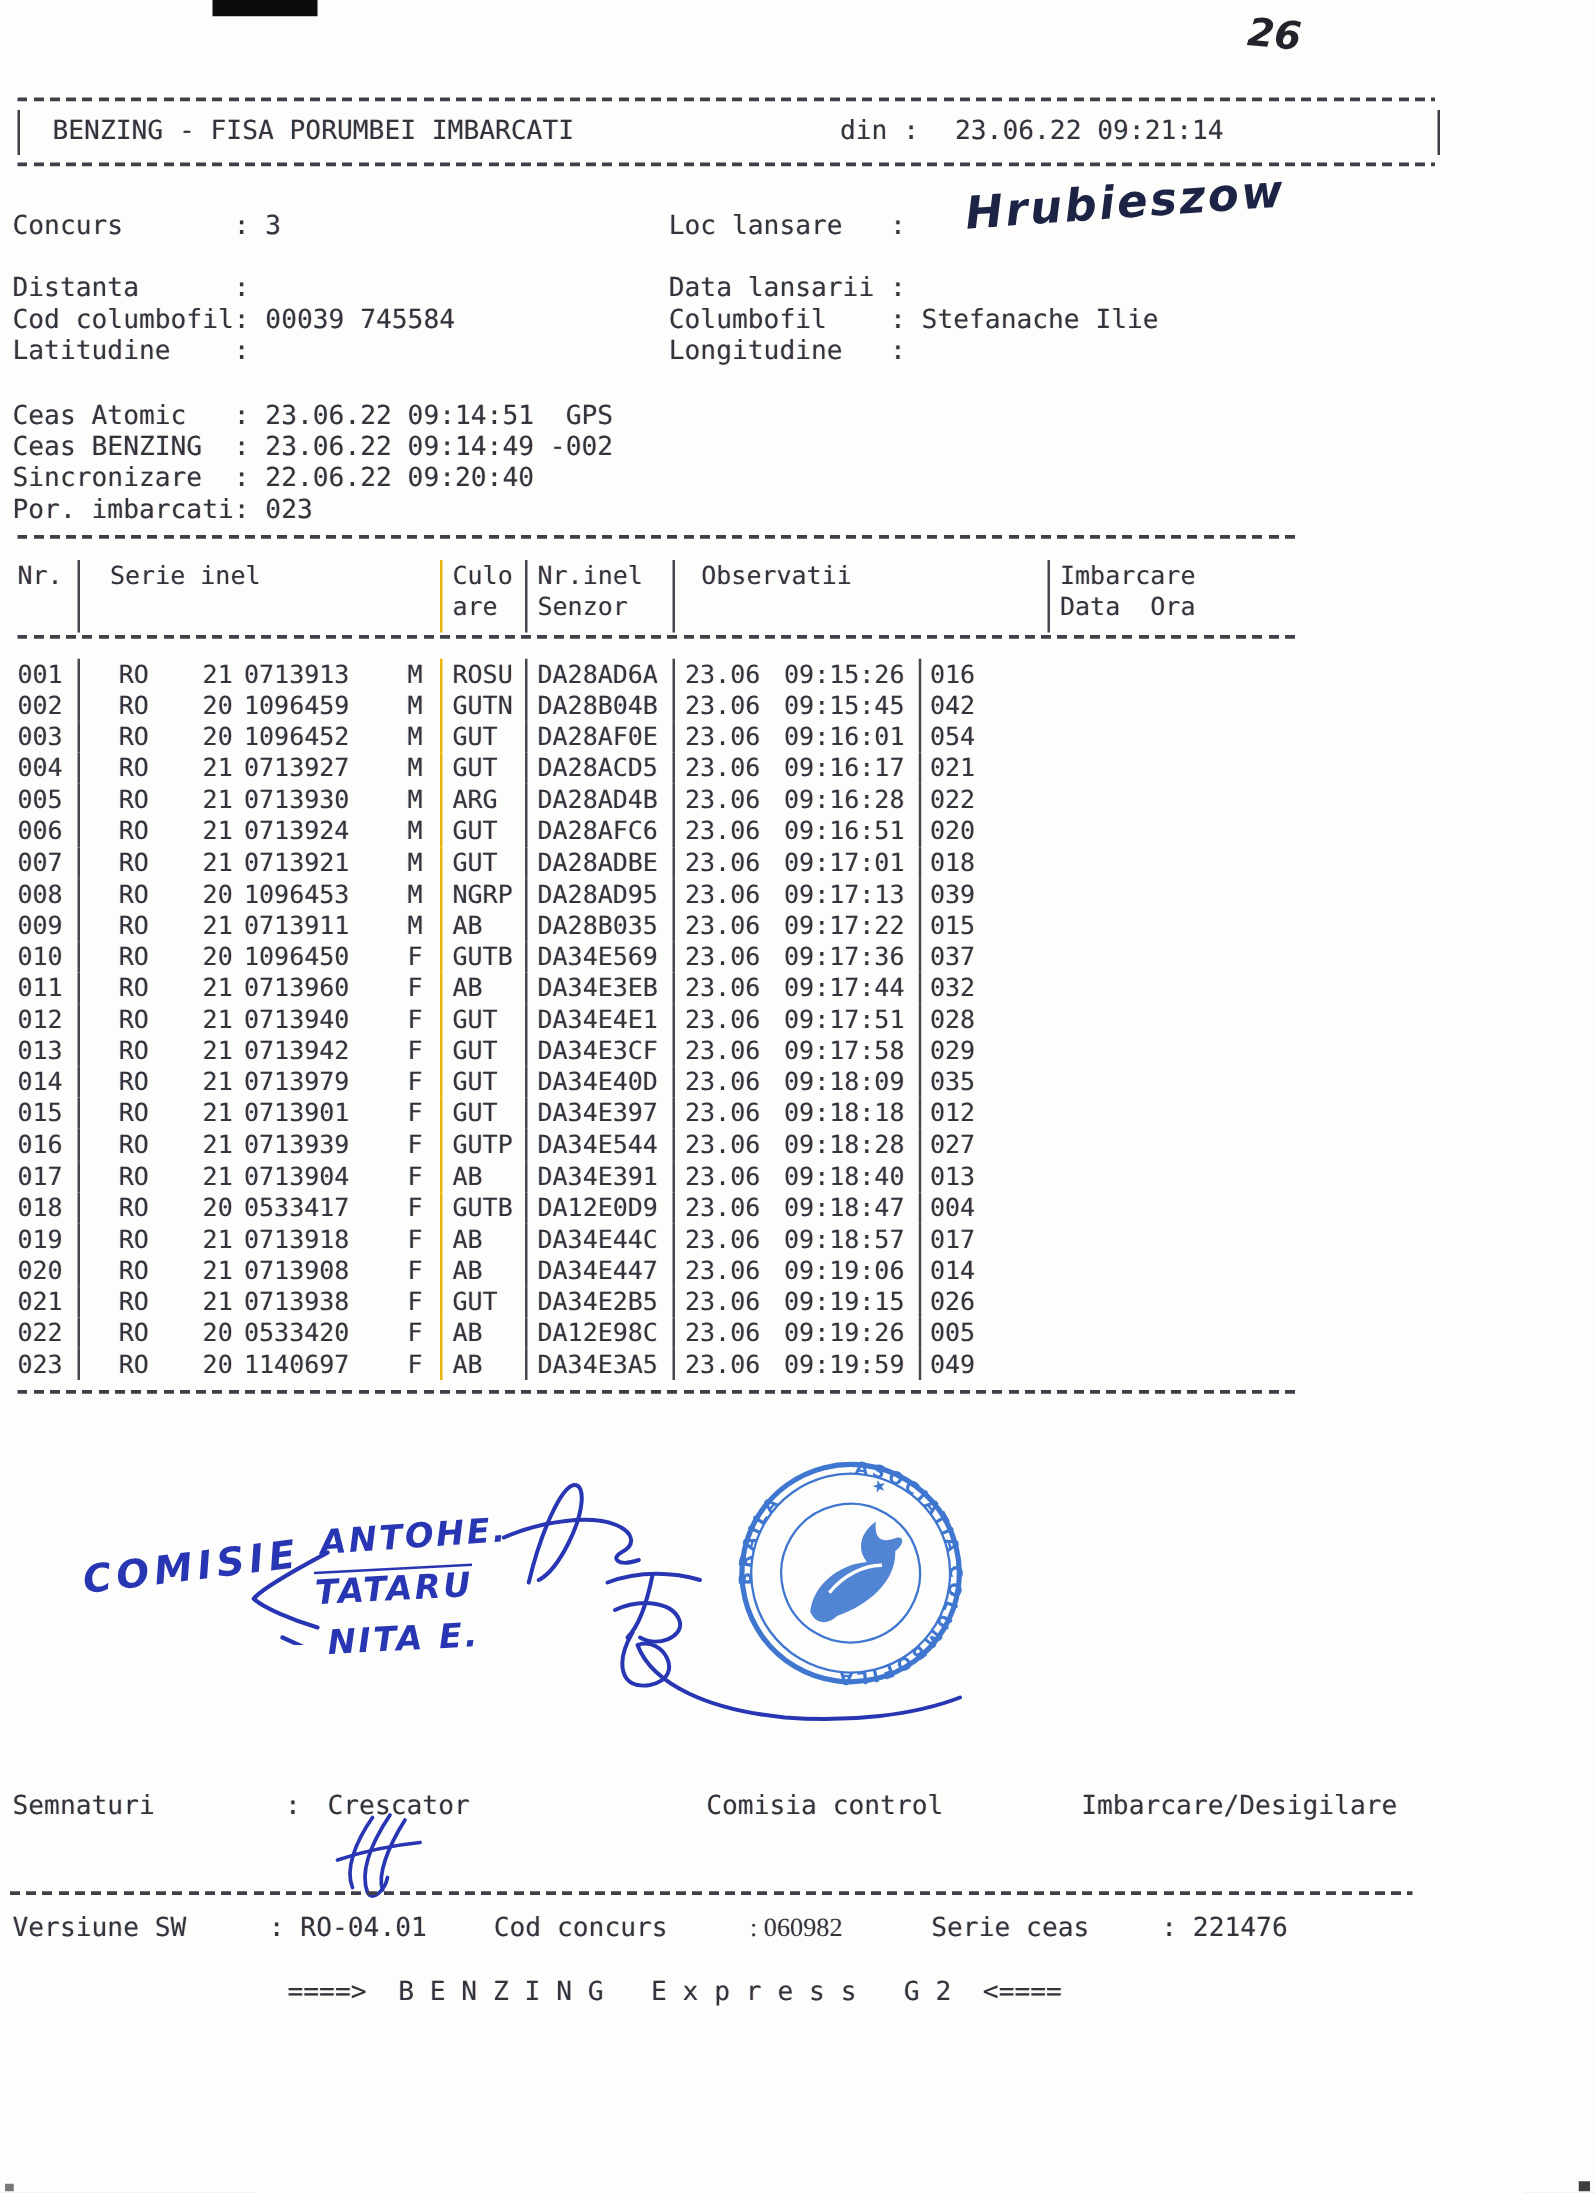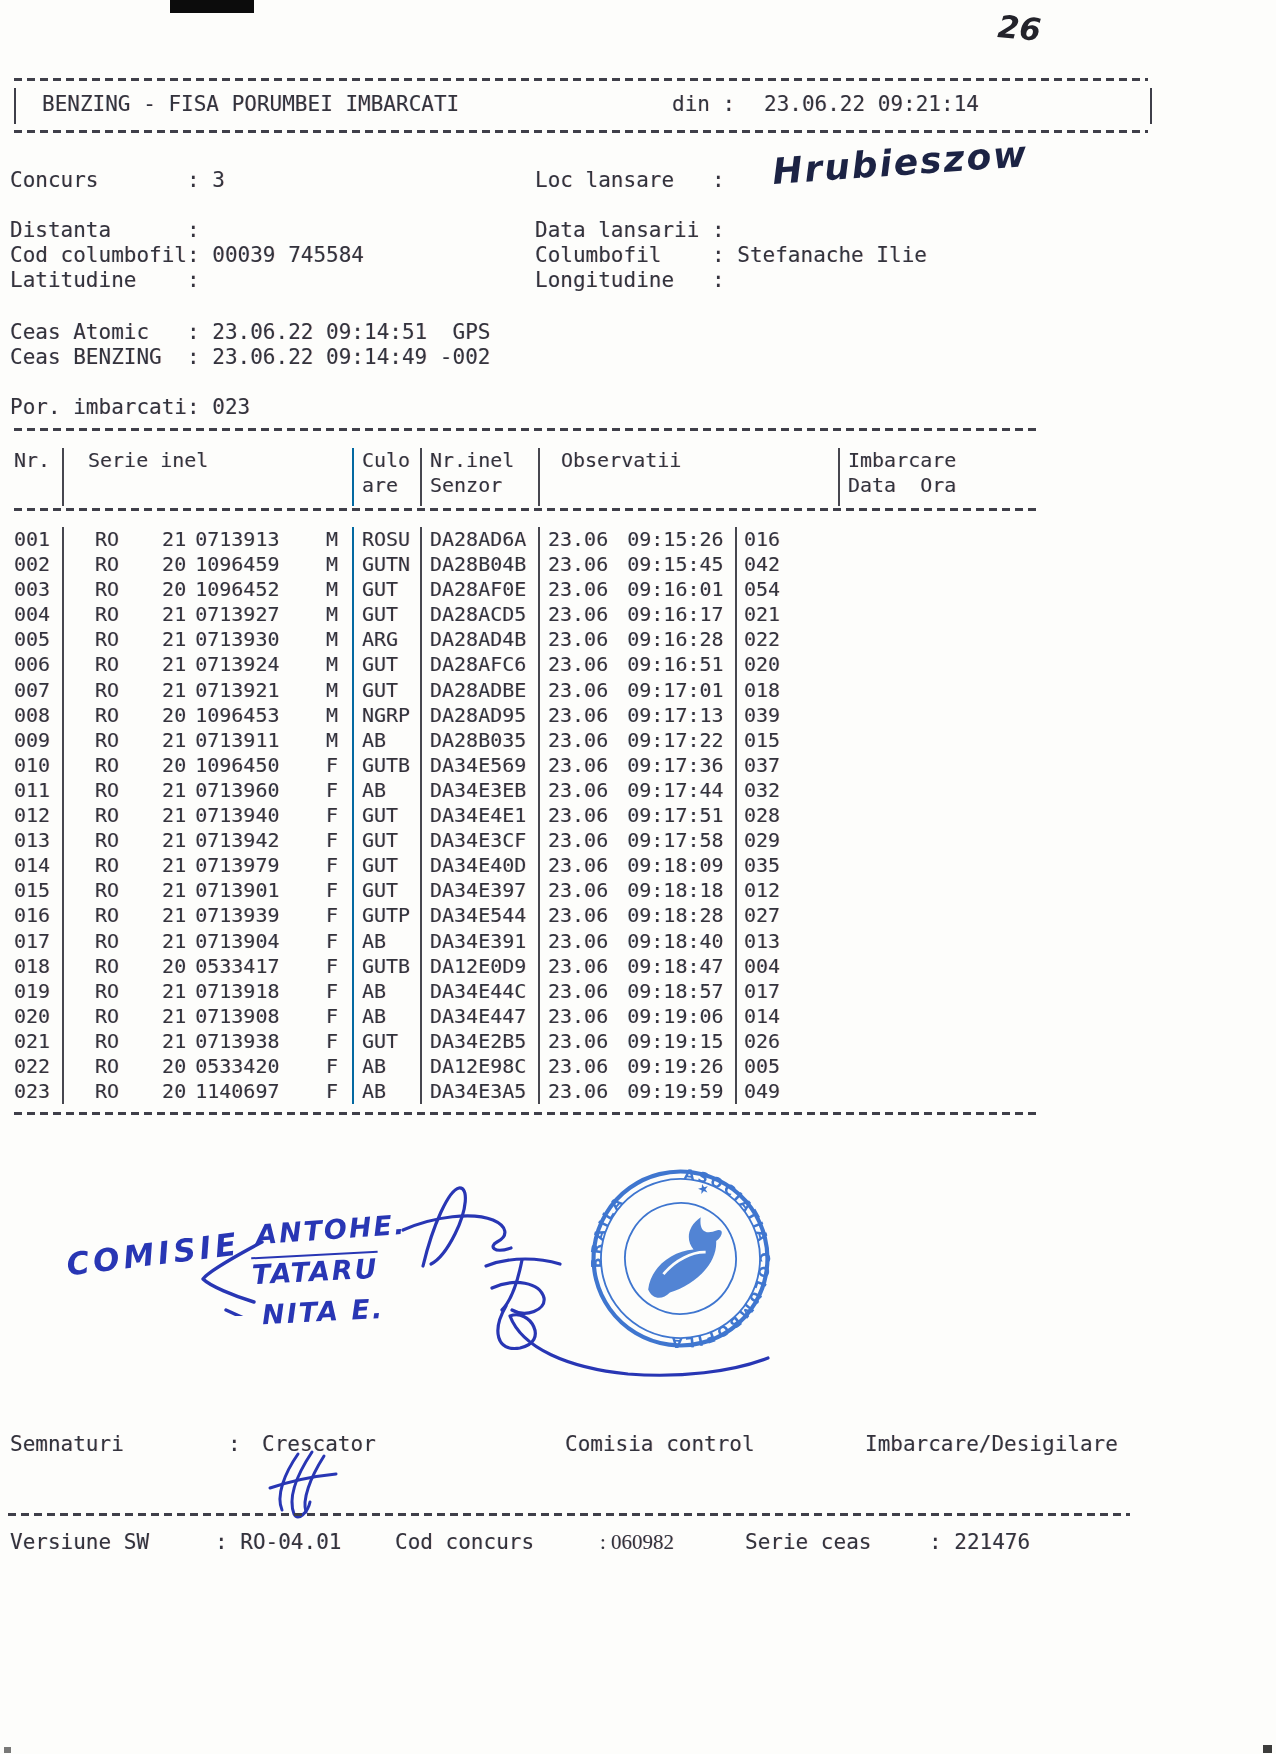--- a/index.html
+++ b/index.html
@@ -12,21 +12,21 @@
   .dash{height:3px;background:repeating-linear-gradient(90deg,#3f3f49 0 8px,transparent 8px 13px);}
   
   #hdr-content{border-left:2px solid #3f3f49;border-right:2px solid #3f3f49;}
   
   #table{position:absolute;left:14px;top:428px;width:1022px;font-size:20px;}
   .trow{display:flex;height:25.1px;line-height:25.1px;white-space:pre;
         text-shadow:0.6px 0 rgba(190,60,60,.18), -0.6px 0 rgba(60,130,190,.18);}
   .c{box-sizing:border-box;flex:none;overflow:visible;}
   .c.nr{width:48px;}
   .c.serie{width:290px;border-left:2px solid #47474f;display:flex;}
-  .c.culo{width:68px;border-left:2px solid #0369a1;padding-left:8px;}
+  .c.culo{width:68px;border-left:2px solid #eab308;padding-left:8px;}
   .c.senzor{width:118px;border-left:2px solid #47474f;padding-left:8px;}
   .c.imb{width:197px;border-left:2px solid #47474f;padding-left:8px;display:flex;}
   .c.obs{width:300px;border-left:2px solid #47474f;padding-left:7px;}
   .serie .country{margin-left:31px;}
   .serie .year{margin-left:43px;}
   .serie .ring{margin-left:9px;}
   .serie .sex{margin-left:auto;margin-right:14px;}
   .imb .time{margin-left:19px;}
   #thead .cell-line{display:block;height:25px;line-height:25px;}
   
@@ -62,20 +62,21 @@
   <div class="abs txt" style="left:10px;top:218px;"><span class="lbl">Distanta</span><span>:</span></div>
   <div class="abs txt" style="left:10px;top:243px;"><span class="lbl">Cod columbofil</span><span>: 00039 745584</span></div>
   <div class="abs txt" style="left:10px;top:268px;"><span class="lbl">Latitudine</span><span>:</span></div>
 
   <div class="abs txt" style="left:535px;top:218px;"><span class="lbl">Data lansarii</span><span>:</span></div>
   <div class="abs txt" style="left:535px;top:243px;"><span class="lbl">Columbofil</span><span>: Stefanache Ilie</span></div>
   <div class="abs txt" style="left:535px;top:268px;"><span class="lbl">Longitudine</span><span>:</span></div>
 
   <div class="abs txt" style="left:10px;top:320px;"><span class="lbl">Ceas Atomic</span><span>: 23.06.22 09:14:51  GPS</span></div>
   <div class="abs txt" style="left:10px;top:345px;"><span class="lbl">Ceas BENZING</span><span>: 23.06.22 09:14:49 -002</span></div>
+  <div class="abs txt" style="left:10px;top:370px;"><span class="lbl">Sincronizare</span><span>: 22.06.22 09:20:40</span></div>
   <div class="abs txt" style="left:10px;top:395px;"><span class="lbl">Por. imbarcati</span><span>: 023</span></div>
 
   <div id="table">
     <div class="dash" style="position:absolute;left:0;top:0;width:1022px;"></div>
 
     <div id="thead" class="trow" style="position:absolute;left:0;top:20px;height:58px;">
       <span class="c nr"><span class="cell-line">Nr.</span></span>
       <span class="c serie" style="display:block;padding-left:24px;"><span class="cell-line">Serie inel</span></span>
       <span class="c culo"><span class="cell-line">Culo</span><span class="cell-line">are</span></span>
       <span class="c senzor"><span class="cell-line">Nr.inel</span><span class="cell-line">Senzor</span></span>
@@ -519,14 +520,15 @@
   <div class="abs dash" style="left:8px;top:1513px;width:1122px;"></div>
 
   <div class="abs" style="left:10px;top:1530px;width:1160px;height:25px;">
     <span class="abs txt" style="left:0;">Versiune SW</span>
     <span class="abs txt" style="left:205px;">: RO-04.01</span>
     <span class="abs txt" style="left:385px;">Cod concurs</span>
     <span class="abs txt" style="left:590px;font-family:Liberation Serif, serif;">: 060982</span>
     <span class="abs txt" style="left:735px;">Serie ceas</span>
     <span class="abs txt" style="left:919px;">: 221476</span>
   </div>
+  <div class="abs txt" style="left:230px;top:1581px;">====&gt;  B E N Z I N G   E x p r e s s   G 2  &lt;====</div>
 
 </div>
 
 </body></html>

